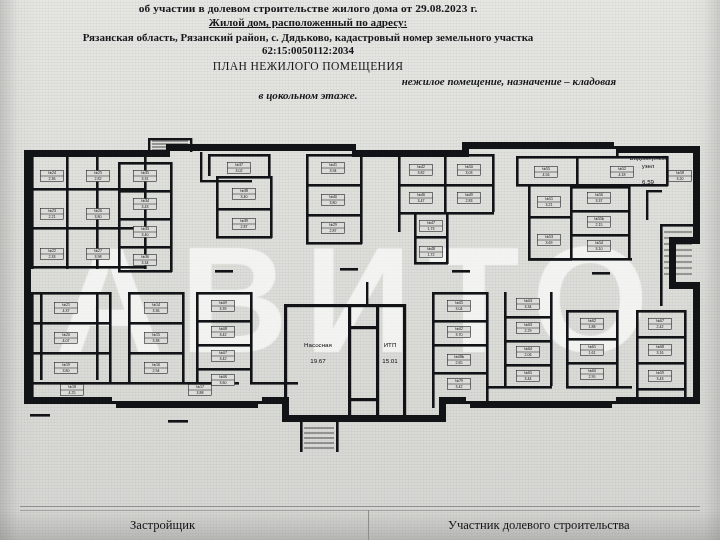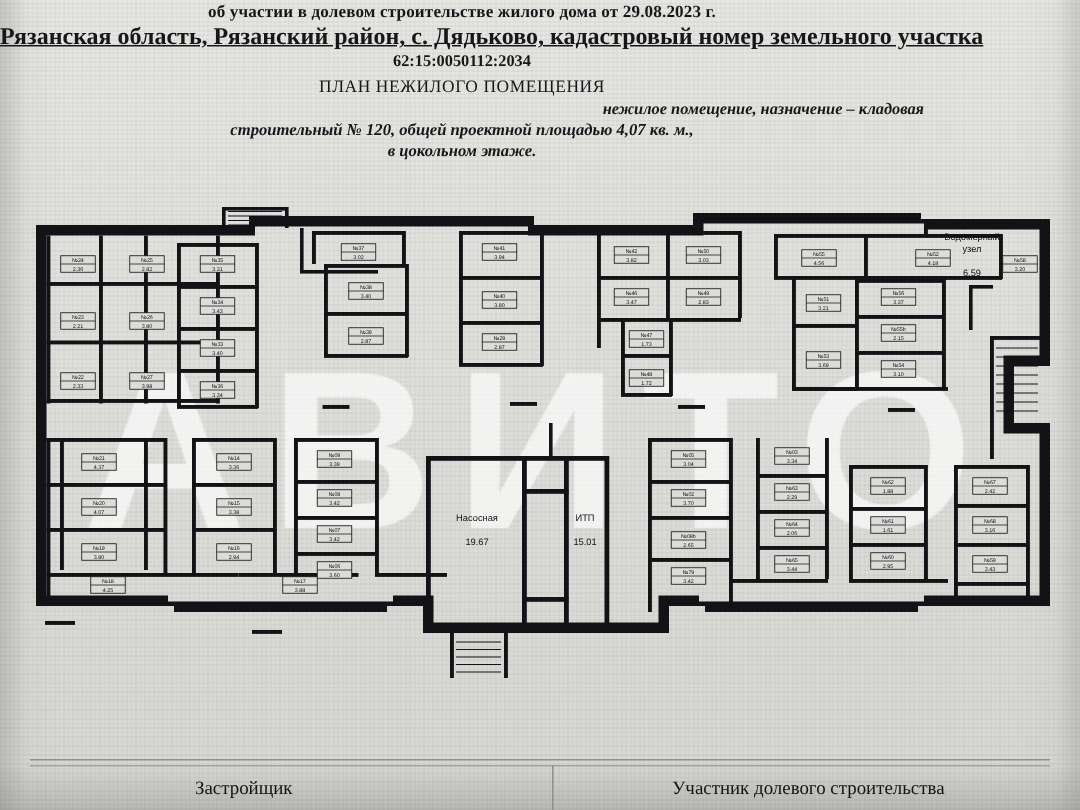--- a/index.html
+++ b/index.html
@@ -33,21 +33,21 @@
   }
 
   
   #header{
     position:absolute;left:0;top:0;width:616px;text-align:center;
     color:#15171a;z-index:6;
   }
   .hline{display:block;line-height:1.18;white-space:nowrap;}
   .h-contract{font-size:11.4px;font-weight:bold;letter-spacing:.1px;padding-top:2px;}
   .h-addr-title{font-size:11.2px;font-weight:bold;text-decoration:underline;padding-top:1px;}
-  .h-addr{font-size:16px;font-weight:bold;padding-top:1px;text-decoration:underline;}
+  .h-addr{font-size:11px;font-weight:bold;padding-top:1px;}
   .h-cad{font-size:10.9px;font-weight:bold;padding-top:0px;}
   .h-plan{font-size:11.6px;padding-top:3px;letter-spacing:.4px;}
   .h-purpose{font-size:10.9px;font-style:italic;font-weight:bold;padding-top:2px;text-align:right;}
   .h-num{font-size:11.1px;font-style:italic;font-weight:bold;padding-top:1px;}
   .h-floor{font-size:11.1px;font-style:italic;font-weight:bold;padding-top:1px;}
 
   
   #watermark{
     position:absolute;left:0;top:170px;width:720px;height:260px;
     display:flex;align-items:center;justify-content:center;
@@ -76,25 +76,25 @@
 </style>
 </head>
 <body>
 
 <div id="sheet"></div>
 
 <div id="watermark">АВИТО</div>
 
 <div id="header">
   <span class="hline h-contract">об участии в долевом строительстве жилого дома от 29.08.2023 г.</span>
+  <span class="hline h-addr-title">Жилой дом, расположенный по адресу:</span>
   <span class="hline h-addr">Рязанская область, Рязанский район, с. Дядьково, кадастровый номер земельного участка</span>
   <span class="hline h-cad">62:15:0050112:2034</span>
   <span class="hline h-plan">ПЛАН НЕЖИЛОГО ПОМЕЩЕНИЯ</span>
   <span class="hline h-purpose">нежилое помещение, назначение – кладовая</span>
-  <span class="hline h-num">строительный № 120, общей проектной площадью 4,07 кв. м.,</span>
   <span class="hline h-floor">в цокольном этаже.</span>
 </div>
 
 <div id="plan">
   <svg width="720" height="320" viewBox="0 0 720 320" xmlns="http://www.w3.org/2000/svg">
     <defs>
       <style>
         .w{fill:#121316;}
         .iw{fill:#121316;}
         .lbl{font-family:"Liberation Sans",sans-serif;font-size:3.6px;fill:#101114;}

